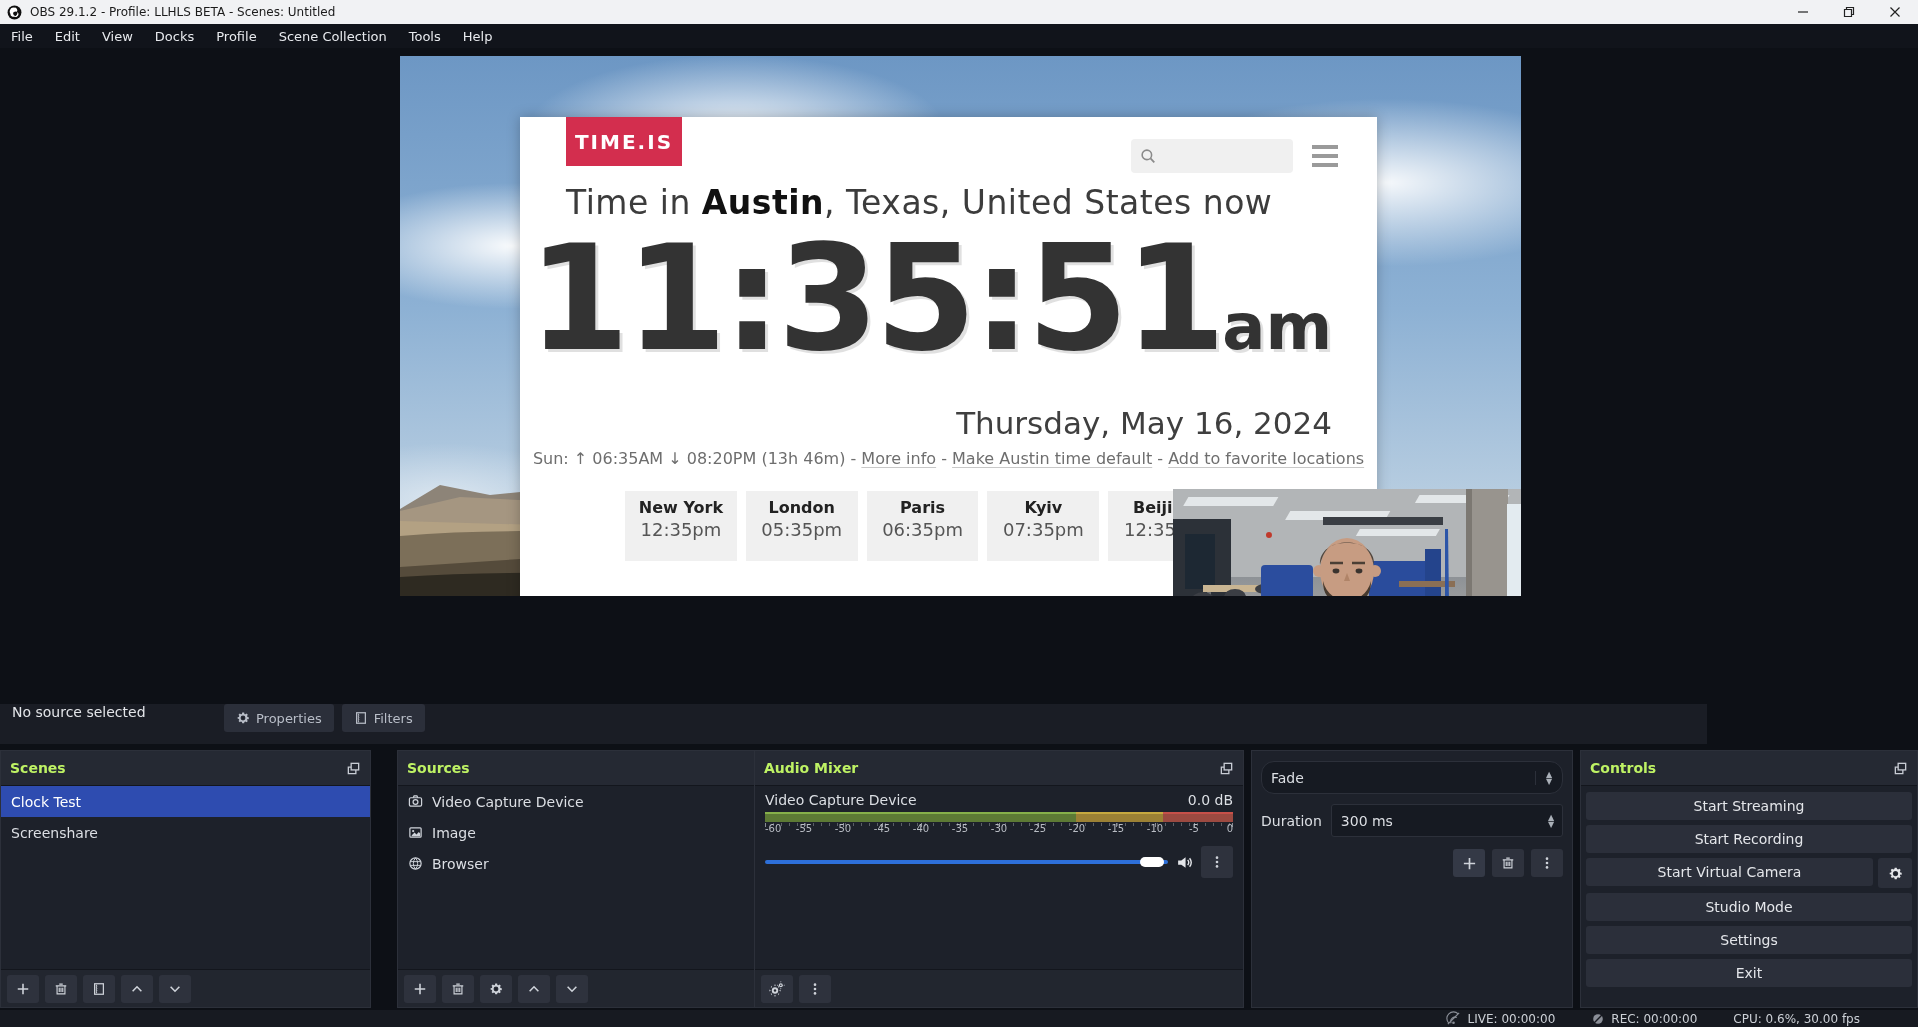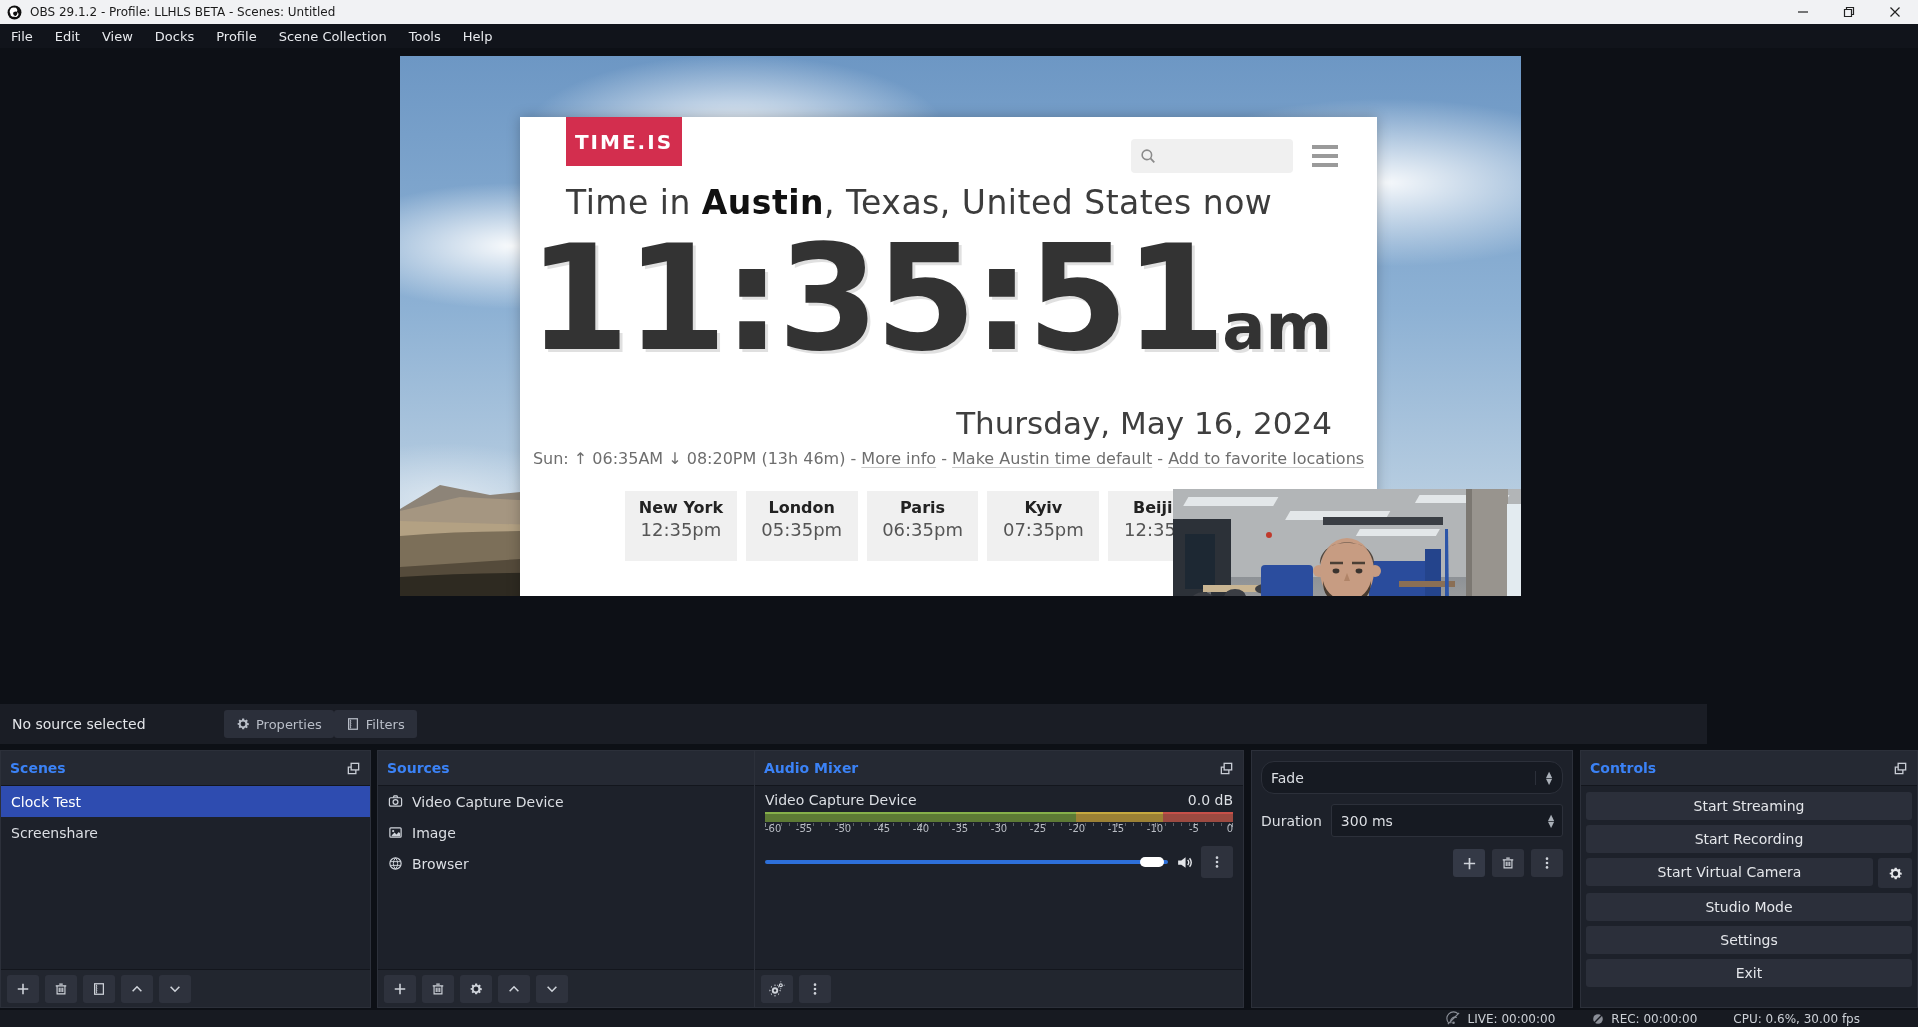--- a/index.html
+++ b/index.html
@@ -44,29 +44,29 @@
   .ti-date{left:0;top:288px;width:812px;text-align:right;font-size:31px;color:#3f3f3f}
   .ti-sun{left:0;top:332px;width:857px;text-align:center;font-size:16px;color:#6e6e6e}
   .ti-sun a{color:#6e6e6e;text-decoration:underline;text-decoration-color:#c9c9c9;text-underline-offset:3px}
   .ti-cities{left:105px;top:374px;width:716px;display:flex;gap:9px}
   .ti-city{flex:1;background:#f0f0f0;padding:7px 4px 21px;text-align:center}
   .ti-city .n{font-weight:bold;color:#222;font-size:16px}
   .ti-city .t{color:#555;font-size:18px;margin-top:2px}
   
   .webcam{left:773px;top:433px;width:348px;height:199px;overflow:hidden;background:#9aa0a4}
   
-  .srcbar{left:0;top:704px;width:1707px;height:40px;background:#1a1d25;display:flex;align-items:center;color:#e3e5e9;font-size:14px}
+  .srcbar{left:0;top:704px;width:1707px;height:40px;background:#1a1d25;display:flex;color:#e3e5e9;font-size:14px}
   .srcbar .msg{margin-left:12px;width:212px}
   .tbtn{height:28px;background:#2b2f3a;border-radius:3px;color:#b9bec8;display:flex;align-items:center;
-    gap:6px;padding:0 12px;margin-right:0;font-size:13px}
+    gap:6px;padding:0 12px;margin-right:8px;font-size:13px}
   
   .dock{left:0;top:750px;width:1918px;height:260px}
   .panel{position:absolute;top:0;height:258px;background:#1d212a;border:1px solid #2c303a;box-sizing:border-box}
   .phead{height:34px;background:#252933;display:flex;align-items:center;justify-content:space-between;
-    padding:0 9px;color:#3b82f6;font-weight:bold;font-size:14px;border-bottom:1px solid #13161d}
+    padding:0 9px;color:#bef264;font-weight:bold;font-size:14px;border-bottom:1px solid #13161d}
   .pbody{position:relative;height:186px}
   .ptools{position:absolute;bottom:0;left:0;right:0;height:37px;background:#22262f;border-top:1px solid #13161d;
     display:flex;align-items:center;padding-left:6px;gap:6px}
   .sqbtn{width:32px;height:28px;background:#2e323d;border-radius:3px;color:#cfd3da;
     display:flex;align-items:center;justify-content:center}
   .row{height:31px;display:flex;align-items:center;color:#dcdfe4;font-size:14px;padding:0 10px;gap:9px}
   .row.sel{background:#2e4cb0;color:#fff}
   .row .grow{flex:1}
   .ric{color:#cfd3da;display:flex;align-items:center}
   
@@ -416,21 +416,21 @@
           </svg>
         </span>
       <span class="sqbtn">
           <svg width="14" height="14">
             <use href="#i-down"></use>
           </svg>
         </span>
     </div>
   </div>
 
-  <div class="panel" style="left:377px;width:428px">
+  <div class="panel" style="left:397px;width:428px">
     <div class="phead">
         <span>Sources</span>
       <span style="color:#c8ccd4">
           <svg width="15" height="15">
             <use href="#i-popout"></use>
           </svg>
         </span>
       </div>
     <div class="pbody">
       <div class="row">

